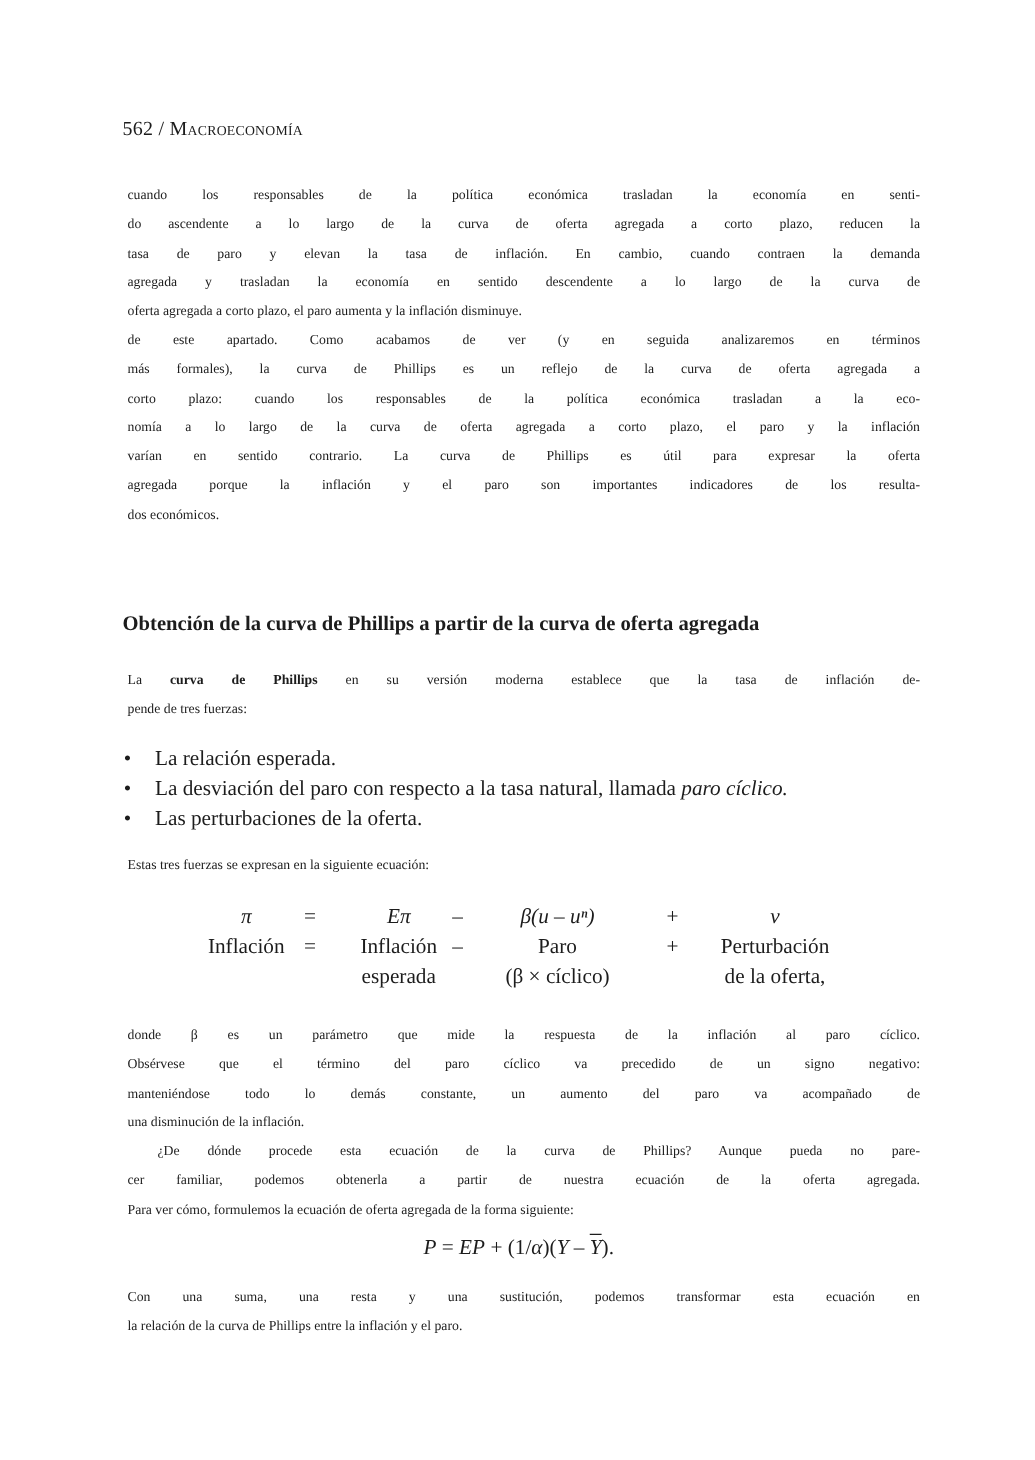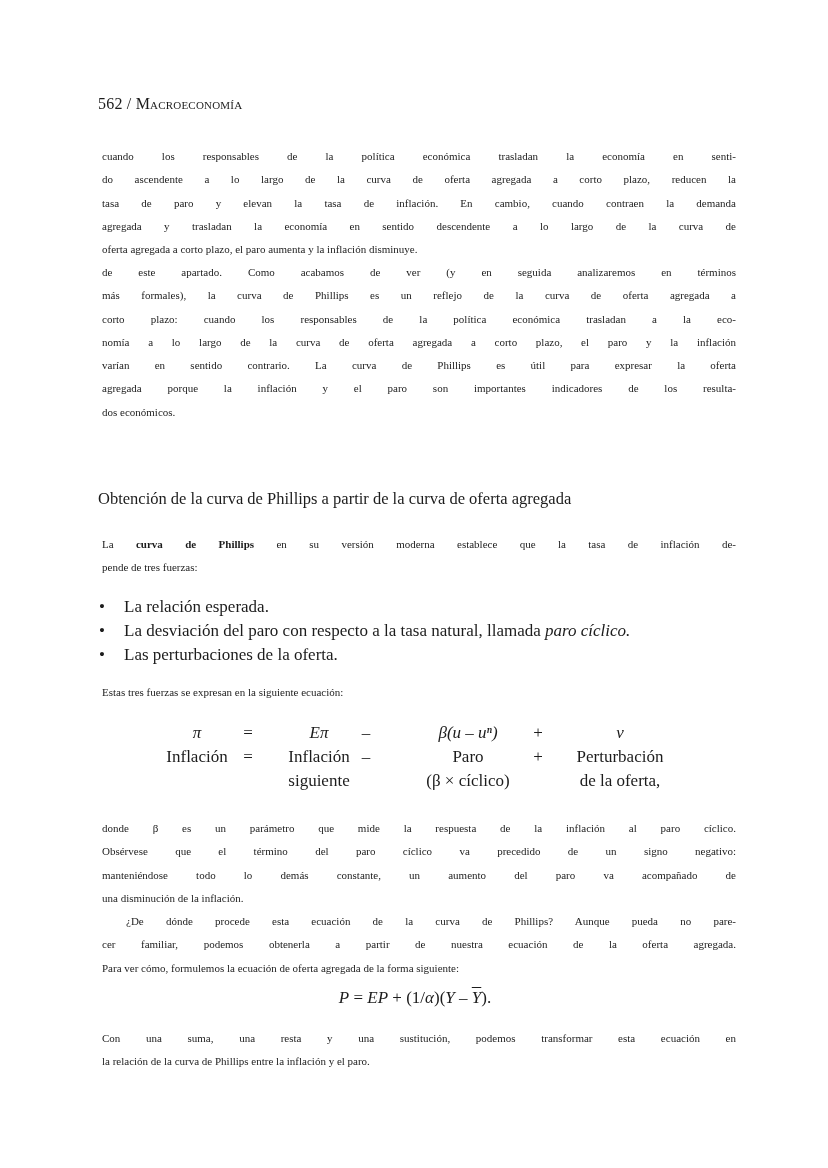--- a/index.html
+++ b/index.html
@@ -14,33 +14,33 @@
   }
   .running-head .sc { font-variant: small-caps; }
   .para {
     position: absolute; left: 4px; width: 634px; font-size: 11px; line-height: 23.3px;
     text-align: justify; margin: 0; hyphens: manual;
   }
   .para .line { display: block; text-align: justify; text-align-last: justify; white-space: nowrap; }
   .para .line.last { text-align-last: left; }
   .para .line.indent { text-indent: 24px; }
   .heading {
-    position: absolute; left: 0; top: 489px; font-size: 16.5px; font-weight: normal;
+    position: absolute; left: 0; top: 489px; font-size: 16.5px; font-weight: bold;
   }
   .bullets { position: absolute; left: 0; top: 595px; font-size: 17px; line-height: 24px; margin: 0; padding: 0; list-style: none; }
   .bullets li { position: relative; padding-left: 26px; }
   .bullets li .dot { position: absolute; left: 1px; top: 0; }
   .eq-table { position: absolute; top: 723px; left: 0; width: 634px; font-size: 17px; }
   .eq-row { position: relative; height: 24px; }
   .eq-cell { position: absolute; text-align: center; white-space: nowrap; }
   .c1 { left: 44px; width: 110px; }
   .c2 { left: 138px; width: 24px; }
   .c3 { left: 166px; width: 110px; }
   .c4 { left: 256px; width: 24px; }
-  .c5 { left: 290px; width: 160px; }
+  .c5 { left: 268px; width: 160px; }
   .c6 { left: 428px; width: 24px; }
   .c7 { left: 452px; width: 140px; }
   .formula { position: absolute; top: 988px; left: 0; width: 634px; text-align: center; font-size: 17px; }
   i, .it { font-style: italic; }
   .ybar { text-decoration: overline; }
 </style>
 </head>
 <body>
 
 <div class="page">
@@ -97,21 +97,21 @@
     <div class="eq-row">
       <span class="eq-cell c1">Inflación</span>
       <span class="eq-cell c2">=</span>
       <span class="eq-cell c3">Inflación</span>
       <span class="eq-cell c4">–</span>
       <span class="eq-cell c5">Paro</span>
       <span class="eq-cell c6">+</span>
       <span class="eq-cell c7">Perturbación</span>
     </div>
     <div class="eq-row">
-      <span class="eq-cell c3">siguiente</span>
+      <span class="eq-cell c3">esperada</span>
       <span class="eq-cell c5">(β × cíclico)</span>
       <span class="eq-cell c7">de la oferta,</span>
     </div>
   </div>
 
   <p class="para" style="top:817px">
     <span class="line">donde β es un parámetro que mide la respuesta de la inflación al paro cíclico.</span>
     <span class="line">Obsérvese que el término del paro cíclico va precedido de un signo negativo:</span>
     <span class="line">manteniéndose todo lo demás constante, un aumento del paro va acompañado de</span>
     <span class="line last">una disminución de la inflación.</span>

